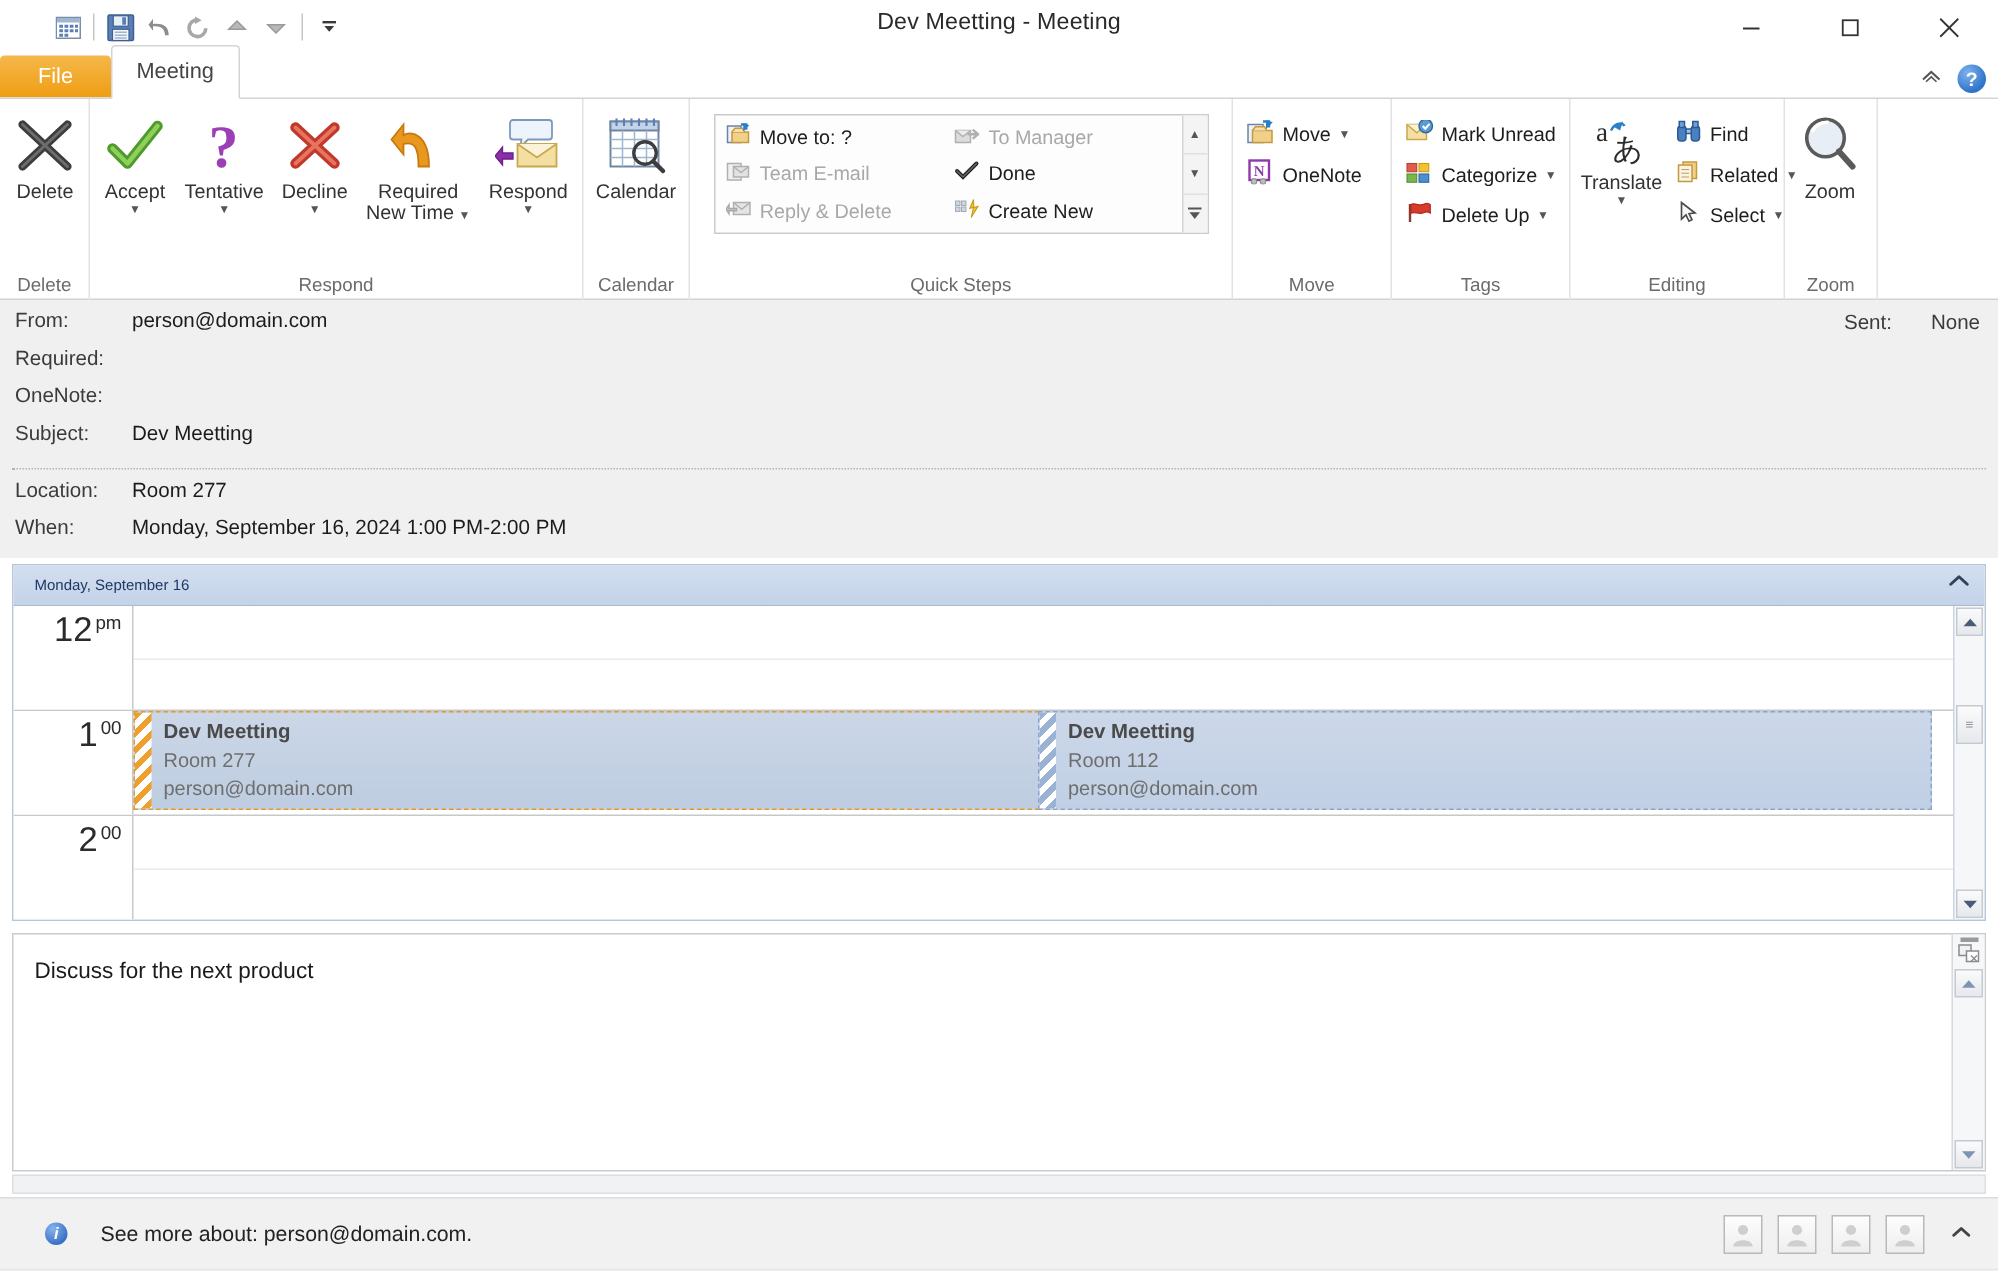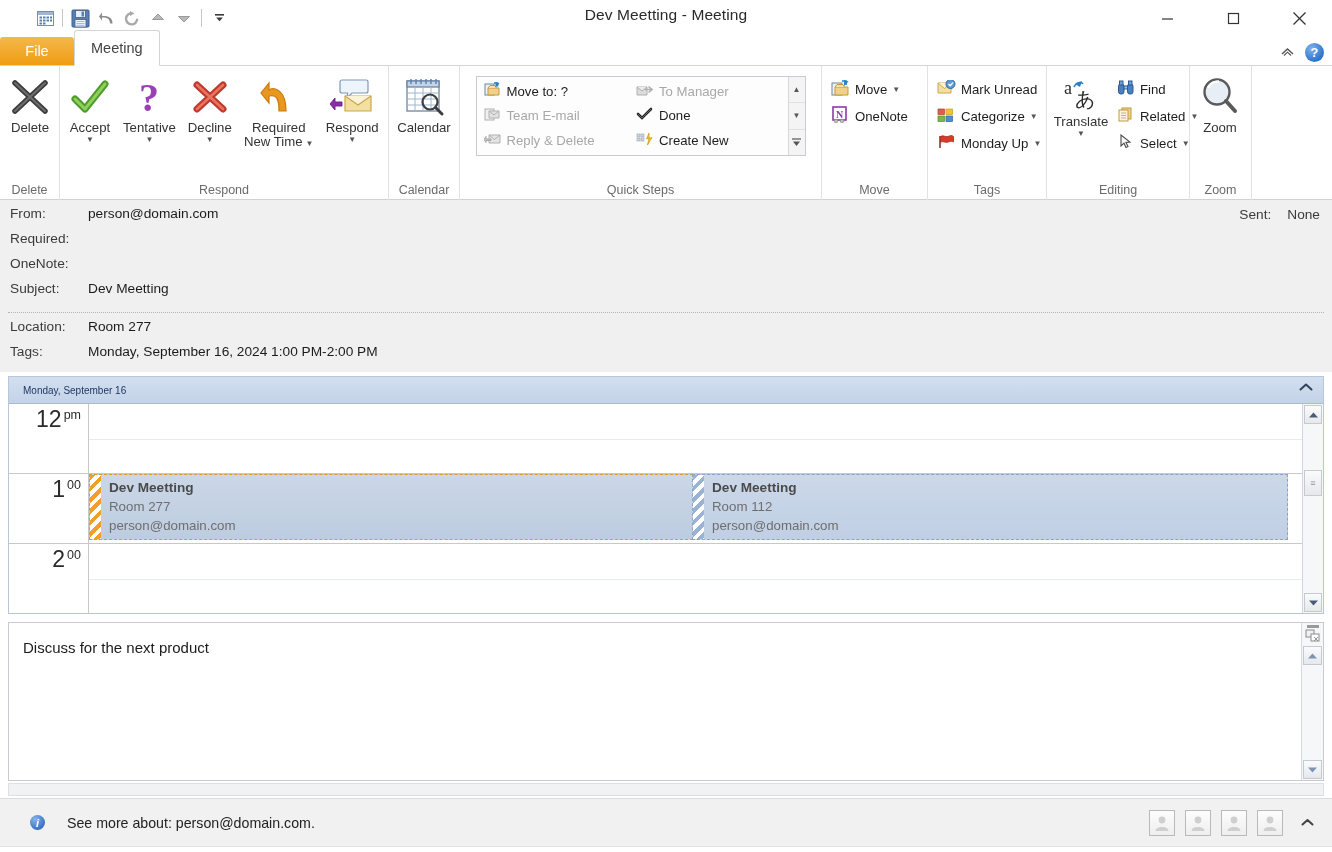--- a/index.html
+++ b/index.html
@@ -208,21 +208,21 @@
   .hlabel {
     width: 78px; flex: 0 0 78px;
     font-size: 13.7px; color: #3b3b3b;
   }
   .hvalue {
     font-size: 13.7px; color: #1b1b1b;
   }
   .hsent {
     position: absolute; right: 12px; top: 7px;
     font-size: 13.7px; color: #3b3b3b;
-    display: flex; gap: 16px;
+    display: flex; gap: 26px;
   }
   .hdivider {
     border-top: 1px dotted #b4b4b4;
     margin: 6px 8px 6px 8px;
     height: 0;
   }
 
   
   .calwrap {
     flex: 0 0 238px; height: 238px;
@@ -780,21 +780,21 @@
             <span>Categorize</span>
             <span class="caret">▼</span>
           </div>
           <div class="small-btn">
             <span>
               <svg width="19" height="16" viewBox="0 0 19 16">
                 <path d="M3 14 L3 2" stroke="#8b3a2f" stroke-width="1.6"></path>
                 <path d="M3.5 2.5 C6 0.5 9 4 12.5 2 C15 0.8 16.5 2.5 16.5 2.5 L16.5 8 C16.5 8 14.5 6.5 12 7.8 C8.8 9.5 6 6.5 3.5 8.2 Z" fill="#d93b2b" stroke="#a62a1c" stroke-width="0.8"></path>
               </svg>
             </span>
-            <span>Monday Up</span>
+            <span>Delete Up</span>
             <span class="caret">▼</span>
           </div>
         </div>
       </div>
       <div class="rgroup-label">Tags</div>
     </div>
 
     <div class="rgroup" style="width:143px">
       <div class="rgroup-body" style="gap:1px">
         <div class="big-btn" style="min-width:60px">
@@ -892,21 +892,21 @@
       <span class="hvalue">Dev Meetting</span>
     </div>
 
     <div class="hdivider"></div>
 
     <div class="hrow">
       <span class="hlabel">Location:</span>
       <span class="hvalue">Room 277</span>
     </div>
     <div class="hrow" style="height:28px">
-      <span class="hlabel">Tags:</span>
+      <span class="hlabel">When:</span>
       <span class="hvalue">Monday, September 16, 2024 1:00 PM-2:00 PM</span>
     </div>
   </div>
 
   <div class="calwrap">
     <div class="cal-header">
       <span>Monday, September 16</span>
       <span class="cal-collapse">
         <svg width="14" height="10" viewBox="0 0 14 10">
             <path d="M1.5 7.5 L7 2.5 L12.5 7.5" stroke="#33425c" stroke-width="2" fill="none" stroke-linecap="round" stroke-linejoin="round"></path>

